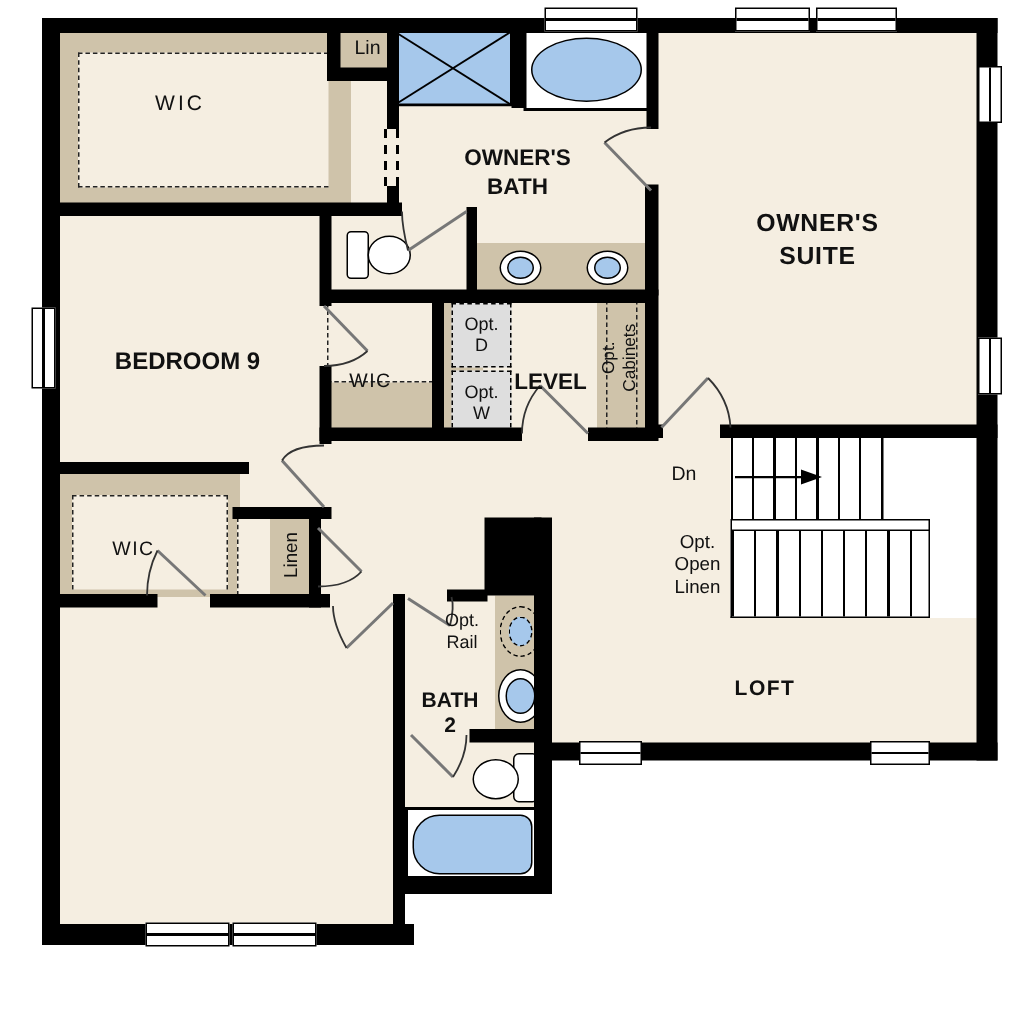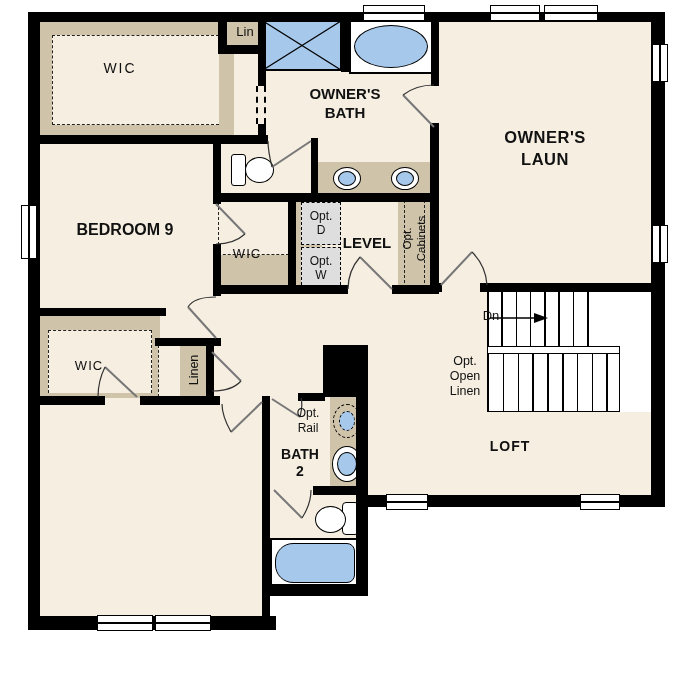--- a/index.html
+++ b/index.html
@@ -13,21 +13,21 @@
   .d-t{border-top:1.5px dashed #222;}
   .d-l{border-left:1.5px dashed #222;}
   .d-r{border-right:1.5px dashed #222;}
   .d-b{border-bottom:1.5px dashed #222;}
   .win-h{position:absolute;background:#fff;border:1.5px solid #000;
          background-image:linear-gradient(#fff 0 45%,#000 45% 55%,#fff 55% 100%);}
   .win-v{position:absolute;background:#fff;border:1.5px solid #000;
          background-image:linear-gradient(90deg,#fff 0 45%,#000 45% 55%,#fff 55% 100%);}
   .lbl{position:absolute;color:#111;text-align:center;white-space:nowrap;}
   .sm{font-size:13px;line-height:15px;}
-  .b{font-weight:bold;}
+  .b{font-weight:bold;margin-top:12px;}
   .fix{position:absolute;background:#fff;border:1.5px solid #000;}
   .blue{position:absolute;background:#a6c8eb;border:1.5px solid #000;}
   .ell{border-radius:50%;}
   .graybox{position:absolute;background:#dedede;border:1.5px dashed #000;box-sizing:border-box;
            color:#111;font-size:12px;line-height:14px;text-align:center;}
   .treads-u{position:absolute;background:repeating-linear-gradient(90deg,#000 0 1.5px,transparent 1.5px 14.3px);
             border-right:1.5px solid #000;background-color:#fff;}
   .treads-l{position:absolute;background:repeating-linear-gradient(90deg,#000 0 1.5px,transparent 1.5px 14.8px);
             border-left:1.5px solid #000;border-right:1.5px solid #000;border-bottom:1.5px solid #000;
             box-sizing:border-box;background-color:#fff;}
@@ -196,30 +196,30 @@
       </svg>
 
     <div class="lbl" style="left:88px;top:60px;width:64px;font-size:14px;letter-spacing:2px;">WIC</div>
     <div class="lbl sm" style="left:224px;top:24px;width:42px;">Lin</div>
     <div class="lbl b" style="left:283px;top:84px;width:124px;font-size:15px;line-height:19px;">
       <span>OWNER'S</span><br>
       <span>BATH</span>
     </div>
     <div class="lbl b" style="left:478px;top:126px;width:134px;font-size:16.5px;line-height:22px;letter-spacing:.5px;">
       <span>OWNER'S</span><br>
-      <span>LAUN</span>
+      <span>SUITE</span>
     </div>
     <div class="lbl b" style="left:45px;top:221px;width:160px;font-size:16px;">BEDROOM 9</div>
     <div class="lbl sm" style="left:224px;top:246px;width:46px;letter-spacing:1px;">WIC</div>
     <div class="lbl b" style="left:334px;top:234px;width:66px;font-size:15px;">LEVEL</div>
     <div class="lbl rot" style="left:384px;top:225px;width:60px;font-size:11.5px;line-height:13.5px;">
       <span>Opt.</span><br>
       <span>Cabinets</span>
     </div>
-    <div class="lbl sm" style="left:477px;top:308px;width:28px;">Dn</div>
+    <div class="lbl sm" style="left:442px;top:308px;width:28px;">Dn</div>
     <div class="lbl" style="left:436px;top:354px;width:58px;font-size:12.5px;line-height:15px;">
       <span>Opt.</span><br>
       <span>Open</span><br>
       <span>Linen</span>
     </div>
     <div class="lbl b" style="left:460px;top:438px;width:100px;font-size:14px;letter-spacing:1px;">LOFT</div>
     <div class="lbl sm" style="left:62px;top:358px;width:54px;letter-spacing:1px;">WIC</div>
     <div class="lbl rot" style="left:172px;top:363px;width:44px;font-size:12.5px;">Linen</div>
     <div class="lbl" style="left:285px;top:406px;width:46px;font-size:12px;line-height:14.5px;">
       <span>Opt.</span><br>

